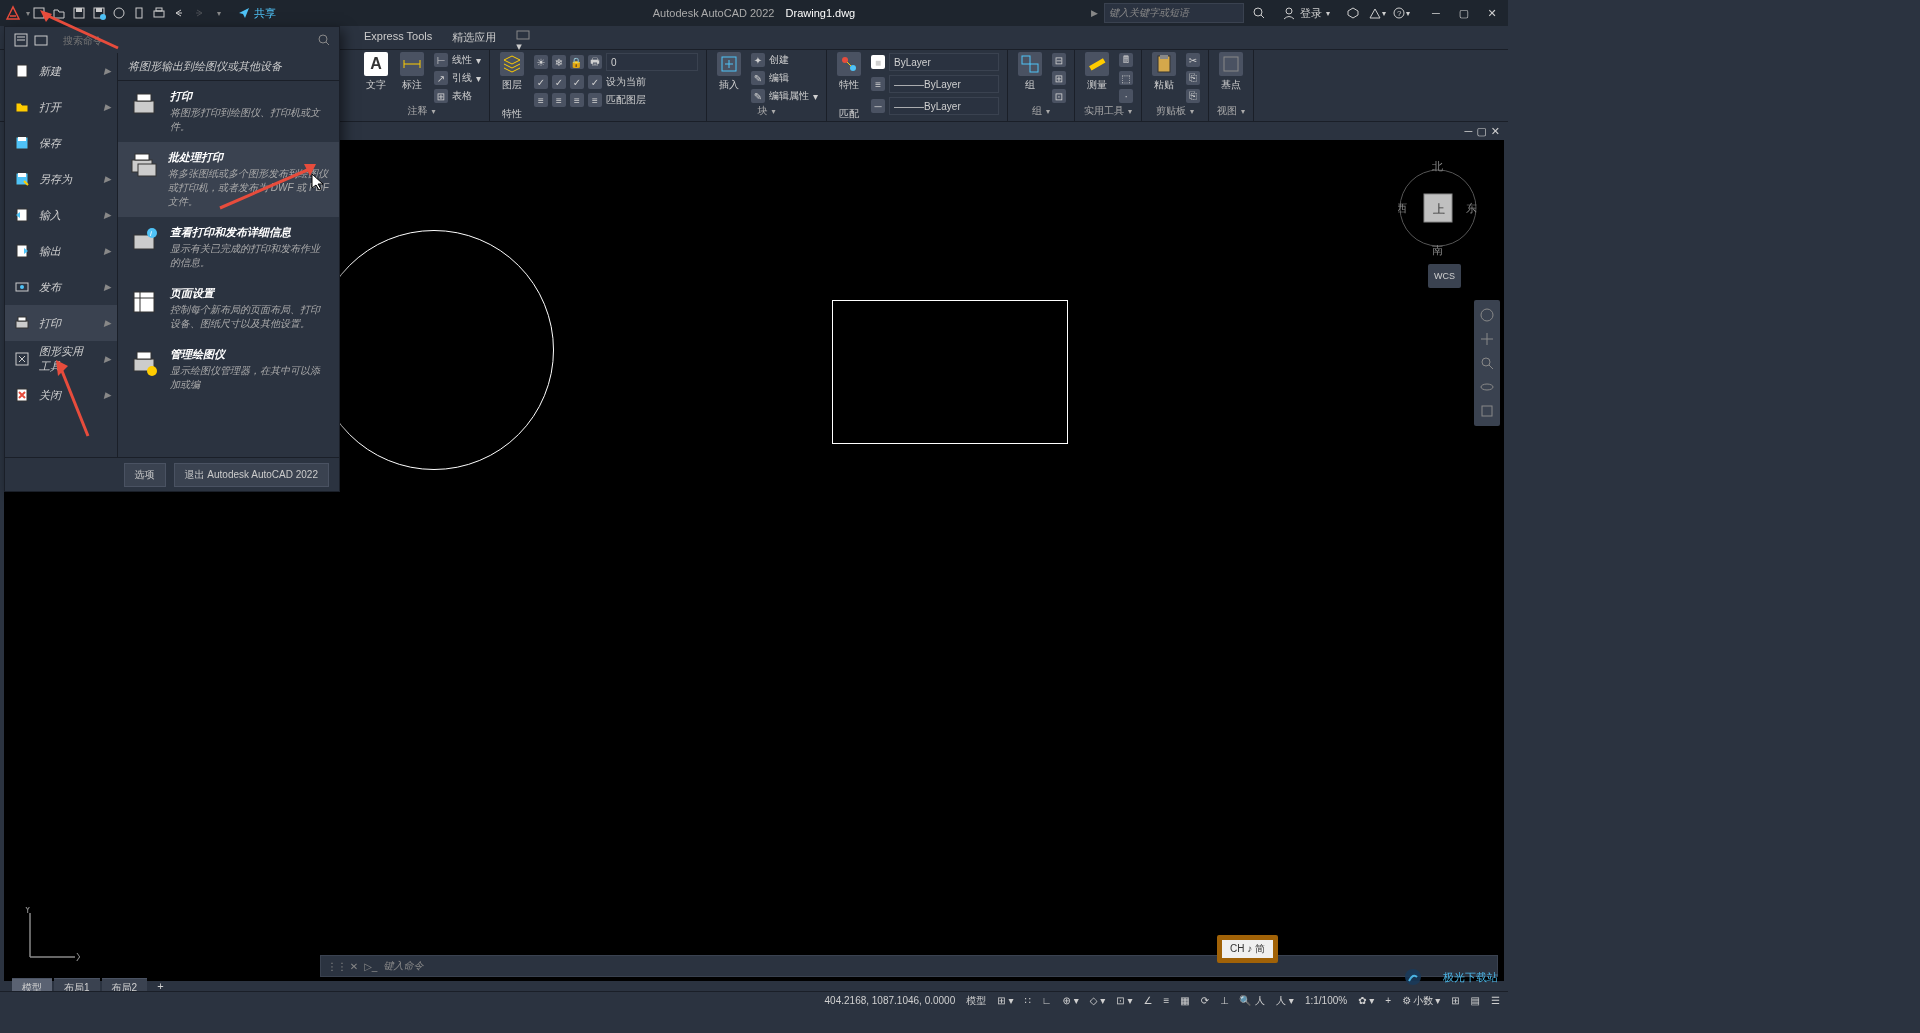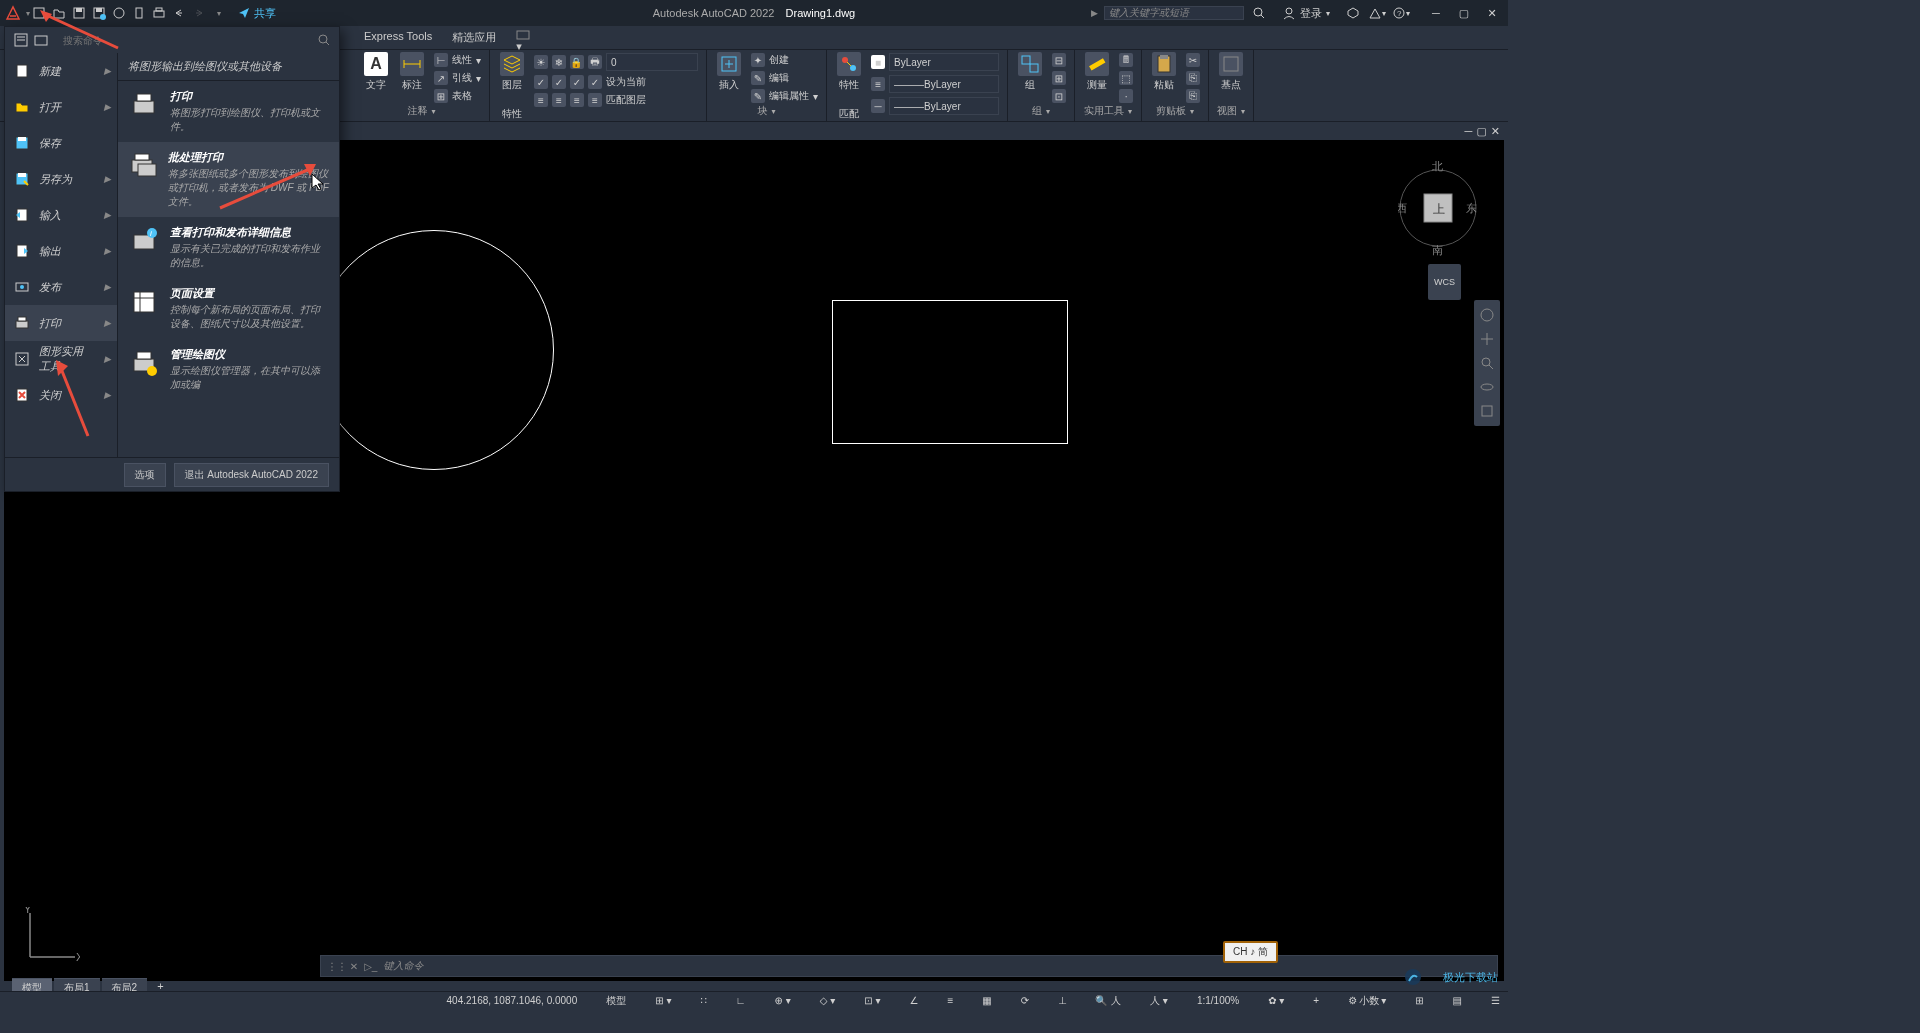--- a/index.html
+++ b/index.html
@@ -7,21 +7,21 @@
 
 
 .titlebar { height: 26px; background: #1e252e; display: flex; align-items: center; padding: 0 4px; position: relative; }
 .titlebar .logo { width: 18px; height: 18px; margin-right: 4px; display: flex; align-items: center; justify-content: center; }
 .titlebar .qat { display: flex; gap: 2px; }
 .titlebar .qat-item { width: 18px; height: 18px; display: flex; align-items: center; justify-content: center; cursor: pointer; }
 .titlebar .share { margin-left: 10px; color: #4fc3f7; font-size: 11px; display: flex; align-items: center; gap: 4px; cursor: pointer; }
 .titlebar .doc-title { position: absolute; left: 50%; transform: translateX(-50%); font-size: 11px; color: #aaa; }
 .titlebar .doc-title .filename { color: #fff; margin-left: 8px; }
 .titlebar .right { margin-left: auto; display: flex; align-items: center; gap: 6px; }
-.titlebar .search-box { width: 140px; height: 14px; background: #2a3240; border: 1px solid #3a4250; display: flex; align-items: center; padding: 0 4px; font-size: 10px; color: #888; }
+.titlebar .search-box { width: 140px; height: 20px; background: #2a3240; border: 1px solid #3a4250; display: flex; align-items: center; padding: 0 4px; font-size: 10px; color: #888; }
 .titlebar .search-btn, .titlebar .rt-item { width: 18px; height: 18px; display: flex; align-items: center; justify-content: center; cursor: pointer; }
 .titlebar .login { font-size: 11px; color: #ccc; cursor: pointer; display: flex; align-items: center; gap: 4px; margin: 0 8px; }
 .titlebar .win-controls { display: flex; gap: 4px; margin-left: 8px; }
 .titlebar .win-btn { width: 24px; height: 18px; display: flex; align-items: center; justify-content: center; cursor: pointer; }
 
 
 .ribbon-tabs { height: 24px; background: #2b3340; display: flex; padding-left: 354px; gap: 0; border-bottom: 1px solid #1a1f28; }
 .ribbon-tab { padding: 4px 10px; font-size: 11px; cursor: pointer; color: #ccc; }
 
 .ribbon-panels { height: 72px; background: #2b3340; display: flex; padding-left: 354px; border-bottom: 1px solid #1a1f28; }
@@ -58,44 +58,44 @@
 .app-menu-footer button { background: #3a4250; border: 1px solid #4a5262; color: #ccc; padding: 4px 10px; font-size: 10px; cursor: pointer; }
 
 
 .canvas-wrap { position: absolute; top: 122px; left: 4px; right: 4px; bottom: 28px; background: #000; display: flex; flex-direction: column; }
 .canvas-titlebar { height: 18px; background: #2b3340; display: flex; justify-content: flex-end; align-items: center; padding: 0 4px; gap: 4px; }
 .drawing { flex: 1; position: relative; background: #000; }
 .circle { position: absolute; border: 1px solid #fff; border-radius: 50%; }
 .rect { position: absolute; border: 1px solid #fff; }
 .ucs { position: absolute; left: 16px; bottom: 14px; }
 .viewcube { position: absolute; right: 26px; top: 18px; width: 80px; height: 80px; }
-.viewcube .wcs-label { position: absolute; top: 106px; left: 30px; background: #3a4250; padding: 13px 6px; font-size: 9px; border-radius: 2px; }
+.viewcube .wcs-label { position: absolute; top: 106px; left: 30px; background: #3a4250; padding: 7px 6px; font-size: 9px; border-radius: 2px; }
 .navbar { position: absolute; right: 4px; top: 160px; width: 26px; background: #3a4250; border-radius: 2px; display: flex; flex-direction: column; gap: 2px; padding: 4px 2px; }
 .nav-item { width: 22px; height: 22px; display: flex; align-items: center; justify-content: center; cursor: pointer; }
 
 
 .model-tabs { position: absolute; bottom: 12px; left: 12px; display: flex; gap: 2px; }
 .mtab { background: #3a4250; padding: 2px 10px; font-size: 10px; cursor: pointer; border-top: 1px solid #4a5262; }
 .mtab.active { background: #5a6272; }
 .mtab-plus { padding: 2px 8px; cursor: pointer; }
 
 
 .cmdbar { position: absolute; bottom: 32px; left: 320px; right: 10px; height: 22px; background: #2b3340; border: 1px solid #3a4250; display: flex; align-items: center; padding: 0 6px; gap: 6px; font-size: 10px; color: #888; }
 .cmdbar .handle { cursor: move; }
 
 
 .statusbar { position: absolute; bottom: 0; left: 0; right: 0; height: 18px; background: #2b3340; border-top: 1px solid #1a1f28; display: flex; align-items: center; font-size: 10px; padding: 0 4px; }
-.statusbar .right-status { margin-left: auto; display: flex; align-items: center; gap: 21px; }
+.statusbar .right-status { margin-left: auto; display: flex; align-items: center; gap: 3px; }
 .sb-item { padding: 0 4px; cursor: pointer; display: flex; align-items: center; gap: 2px; }
 
 
 .red-arrow { position: absolute; pointer-events: none; z-index: 200; }
 
 
-.ime-tip { position: absolute; right: 230px; bottom: 46px; background: #f0f0f0; color: #333; padding: 2px 8px; font-size: 10px; border: 2px solid #a16207; border-radius: 2px; }
+.ime-tip { position: absolute; right: 230px; bottom: 46px; background: #f0f0f0; color: #333; padding: 2px 8px; font-size: 10px; border: 5px solid #a16207; border-radius: 2px; }
 
 
 .watermark { position: absolute; right: 10px; bottom: 22px; font-size: 11px; color: #4fc3f7; display: flex; align-items: center; gap: 20px; opacity: 0.9; }
 
 svg { display: block; }
 .tri-down::after { content: "▾"; font-size: 8px; margin-left: 2px; }
 </style>
 </head>
 <body>
 

